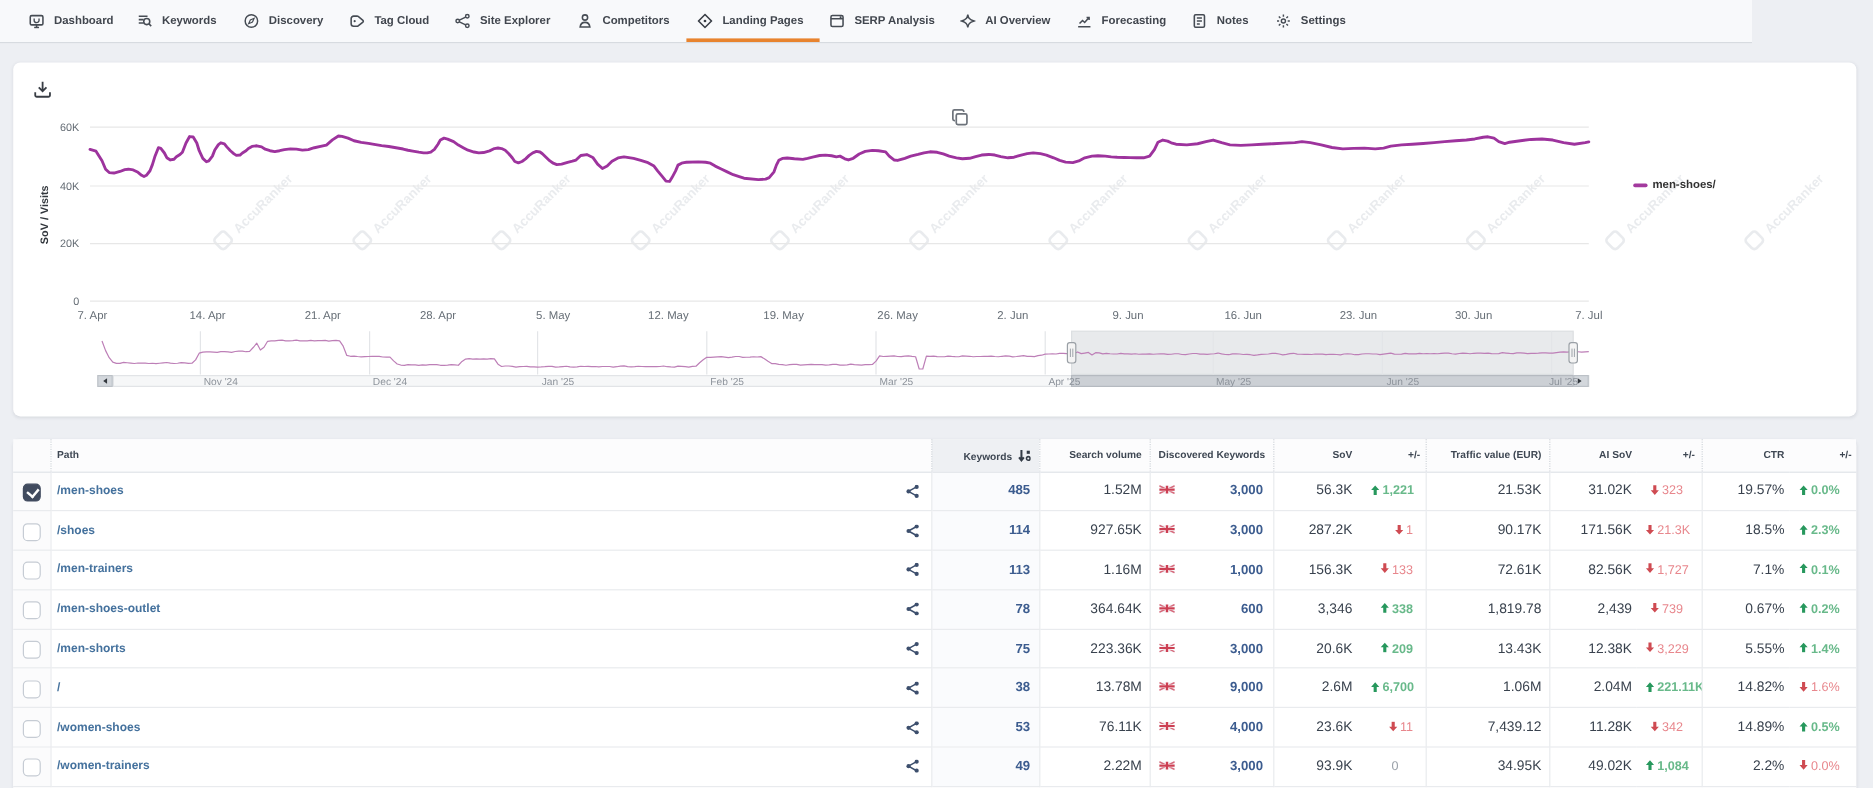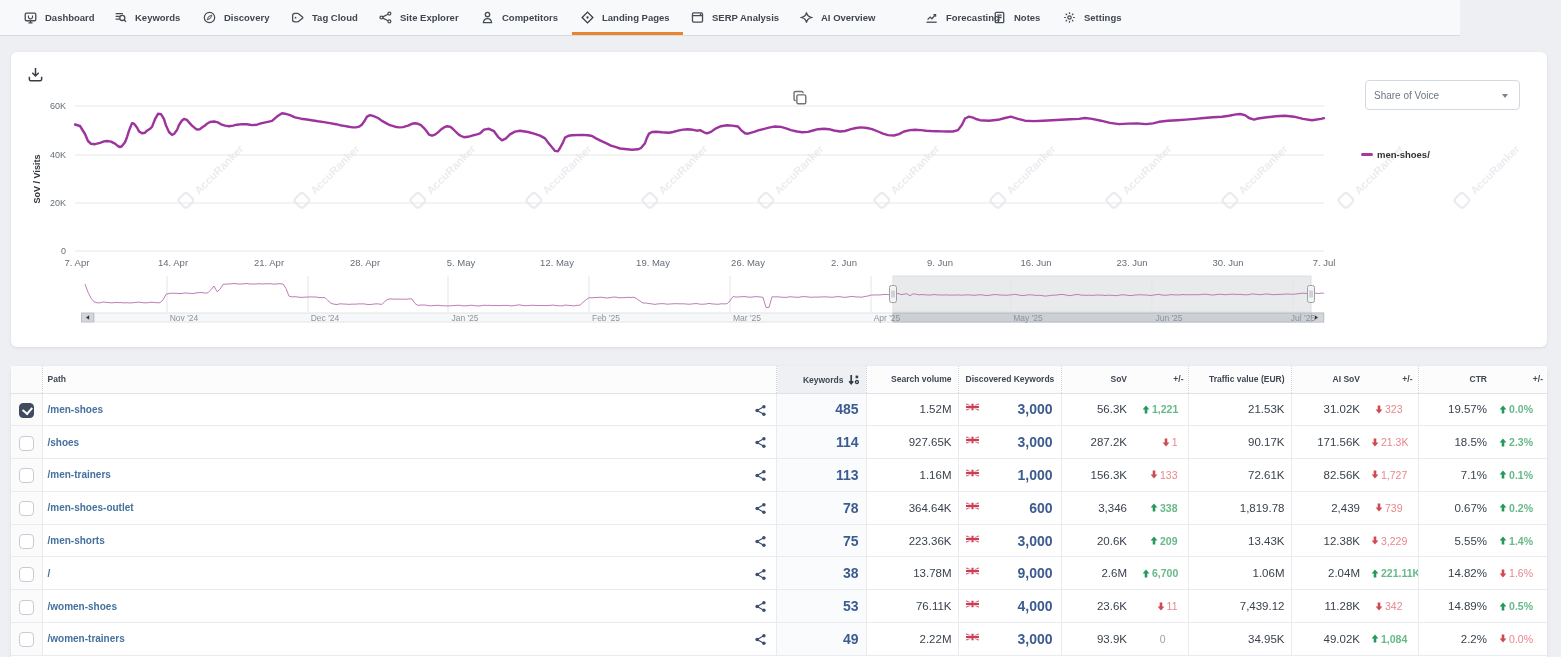--- a/index.html
+++ b/index.html
@@ -20,21 +20,21 @@
 table.grid td, table.grid th { padding:0 7px; overflow:hidden; white-space:nowrap; }
 table.grid th { height:27px; font-size:8.5px; font-weight:700; color:#3e4753; text-align:right; border-bottom:1px solid #dfe3e8; background:#fcfcfd; }
 table.grid th.bcol { border-right:1px dotted #cfd4da; }
 table.grid td { height:32.8px; border-bottom:1px solid #e9ebee; color:#39424e; text-align:right; }
 table.grid th.l, table.grid td.l { text-align:left; }
 .bcol { border-right:1px solid #e9ebee; }
 .cb { width:15px; height:15px; position:relative; top:1px; border:1px solid #c6ccd4; border-radius:4px; background:#fff; }
 .cb.on { background:#414b5f; border-color:#414b5f; position:relative; }
 .cb.on::after { content:""; position:absolute; left:3.5px; top:1.5px; width:4.5px; height:7px; border:solid #fff; border-width:0 2px 2px 0; transform:rotate(40deg); }
 table.grid td.path { color:#44719d; font-weight:700; font-size:10px; }
-.num { color:#3c5c8f; font-weight:700; font-size:14px; }
+.num { color:#3c5c8f; font-weight:700; font-size:11px; }
 .up { color:#68b98a; font-size:10.5px;font-weight:bold; }
 .dn { color:#e8878d; font-size:10.5px; }
 .zero { color:#9aa1a9; font-size:10.5px; }
 .shr { display:inline-block; vertical-align:middle; }
 </style>
 </head>
 <body>
 <div class="nav">
   <div class="nav-item" style="left:24px"><svg width="13" height="13" viewBox="0 0 16 16" fill="none" stroke="#464c54" stroke-width="1.6">
         <rect x="1.5" y="2.5" width="13" height="9.5" rx="1.5"></rect>
@@ -68,21 +68,21 @@
         <path d="M8 1.4L14.6 8 8 14.6 1.4 8z"></path>
         <circle cx="8" cy="8" r="1.4" fill="#383d45" stroke="none"></circle>
       </svg>Landing Pages</div>
   <div class="nav-item" style="left:691px"><svg width="13" height="13" viewBox="0 0 16 16" fill="none" stroke="#464c54" stroke-width="1.6">
         <rect x="1.8" y="2.4" width="12.4" height="11.2" rx="1.5"></rect>
         <path d="M1.8 5.6h12.4M10.8 4h1.8"></path>
       </svg>SERP Analysis</div>
   <div class="nav-item" style="left:800px"><svg width="13" height="13" viewBox="0 0 16 16" fill="none" stroke="#464c54" stroke-width="1.5">
         <path d="M8 1.6c.7 3.5 1.5 4.9 6.4 6.4-4.9 1.5-5.7 2.9-6.4 6.4C7.3 10.9 6.5 9.5 1.6 8 6.5 6.5 7.3 5.1 8 1.6z"></path>
       </svg>AI Overview</div>
-  <div class="nav-item" style="left:925px"><svg width="13" height="13" viewBox="0 0 16 16" fill="none" stroke="#464c54" stroke-width="1.6">
+  <div class="nav-item" style="left:897px"><svg width="13" height="13" viewBox="0 0 16 16" fill="none" stroke="#464c54" stroke-width="1.6">
         <path d="M1.8 13.8h12.6"></path>
         <path d="M3.2 10.6l3.1-3.1 2.2 2 4.2-4.8"></path>
         <path d="M10.4 4.4h2.6V7"></path>
       </svg>Forecasting</div>
   <div class="nav-item" style="left:993px"><svg width="13" height="13" viewBox="0 0 16 16" fill="none" stroke="#464c54" stroke-width="1.6">
         <rect x="2.8" y="1.6" width="10.4" height="12.8" rx="1.3"></rect>
         <path d="M5.4 5h5.2M5.4 8h5.2M5.4 11h3"></path>
       </svg>Notes</div>
   <div class="nav-item" style="left:1063px"><svg width="13" height="13" viewBox="0 0 16 16" fill="none" stroke="#464c54" stroke-width="1.5">
         <circle cx="8" cy="8" r="2.1"></circle>
@@ -197,21 +197,20 @@
 <path d="M 1299 238.5 v 7 M 1301 238.5 v 7" stroke="#9aa0a6" stroke-width="0.8"></path>
 </svg>
 <svg style="position:absolute;left:16px;top:14px" width="17" height="17" viewBox="0 0 18 18" fill="none" stroke="#383d44" stroke-width="1.6">
       <path d="M9 2.2v8.2M5.6 7.2L9 10.6l3.4-3.4"></path>
       <path d="M2.5 11.5v2.6a1.4 1.4 0 0 0 1.4 1.4h10.2a1.4 1.4 0 0 0 1.4-1.4v-2.6"></path>
     </svg>
 <svg style="position:absolute;left:781px;top:38px" width="16" height="16" viewBox="0 0 18 18" fill="none" stroke="#6d737b" stroke-width="1.6">
       <rect x="5.5" y="5.5" width="10" height="10" rx="1.5"></rect>
       <path d="M12.5 3.7V3.2a1.5 1.5 0 0 0-1.5-1.5H3.8a1.5 1.5 0 0 0-1.5 1.5v7.2a1.5 1.5 0 0 0 1.5 1.5h.5"></path>
     </svg>
-<div class="selbox">Share of Voice<span class="caret"></span></div>
 <div class="legend"><span class="dash"></span>men-shoes/</div>
 </div>
 <div class="card" id="tablecard">
 <table class="grid">
 <colgroup>
         <col style="width:31px">
         <col style="width:703px">
         <col style="width:31px">
         <col style="width:90px">
         <col style="width:92px">

